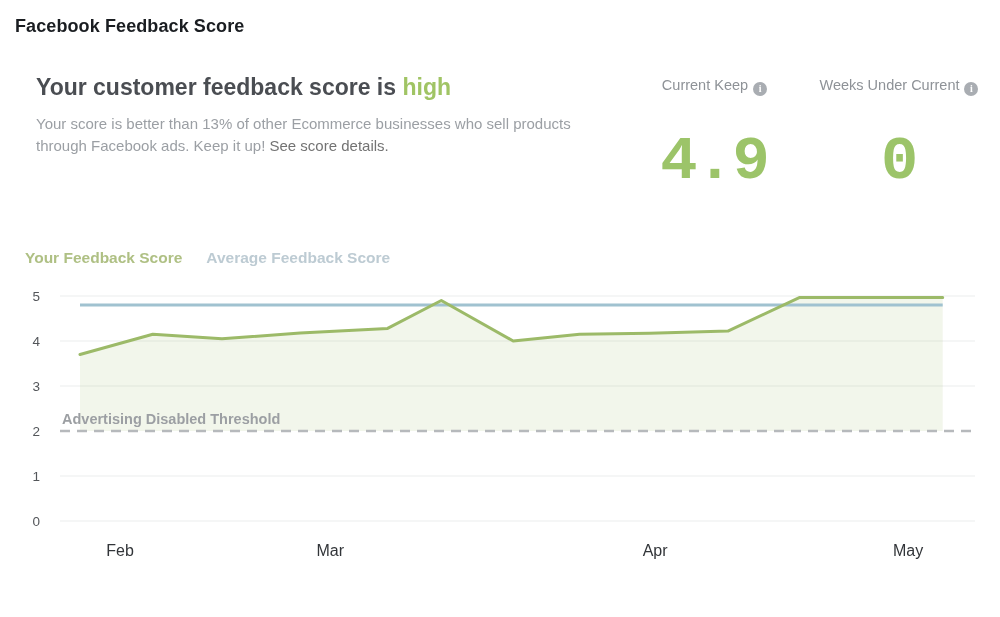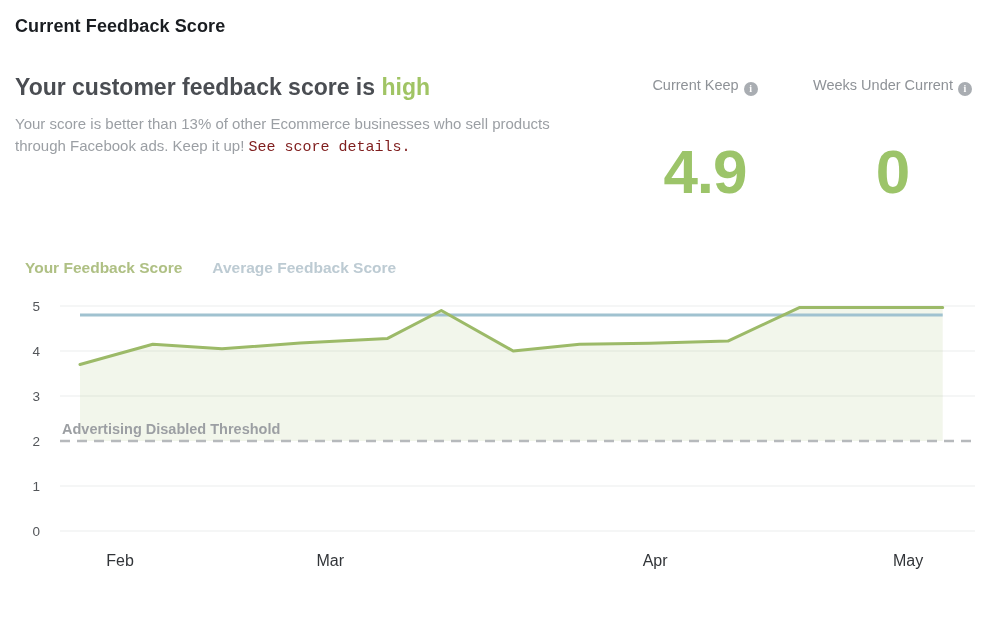--- a/index.html
+++ b/index.html
@@ -11,68 +11,68 @@
   }
   .page { padding: 0 15px; }
 
   .page-title {
     margin-top: 16px;
     font-size: 18px; font-weight: 700; color: #1a1d21;
     letter-spacing: 0.1px;
   }
 
   .hero { display: flex; align-items: flex-start; margin-top: 36px; }
-  .hero-text { width: 585px; }
+  .hero-text { width: 585px; margin-left: 21px; }
   .hero-heading { font-size: 23px; font-weight: 700; color: #4a4d52; line-height: 28px; }
   .hero-heading .highlight { color: #a0c464; }
   .hero-desc {
     margin-top: 12px; font-size: 15px; line-height: 22px; color: #9b9fa4;
     width: 556px;
   }
-  .hero-desc a { color: #7f1d1d; text-decoration: none; cursor: pointer; font-family: Liberation Mono, monospace; }
+  .hero-desc a { color: #737373; text-decoration: none; cursor: pointer; }
 
   .stat { text-align: center; padding-top: 2px; }
   .stat-current { width: 170px; margin-left: 20px; }
   .stat-weeks  { width: 175px; margin-left: 15px; }
   .stat-label {
     font-size: 14.5px; color: #8e9297; line-height: 20px;
     height: 56px;
   }
   .info-icon {
     display: inline-block; width: 14px; height: 14px; border-radius: 50%;
     background: #a9adb2; color: #ffffff; font-size: 10px; font-weight: 700;
     font-family: "Liberation Serif", serif;
     line-height: 14px; text-align: center; vertical-align: -2px; margin-left: 5px;
     cursor: pointer;
   }
   .stat-value {
-    margin-top: 10px;
     font-size: 62px; font-weight: 700; color: #9cc469; line-height: 1;
     letter-spacing: -1px;
+    font-family: Liberation Mono, monospace;
   }
 
-  .legend { margin-top: 56px; padding-left: 10px; display: flex; gap: 30px; }
+  .legend { margin-top: 56px; padding-left: 10px; display: flex; gap: 24px; }
   .legend-item { font-size: 15.5px; font-weight: 700; cursor: pointer; }
   .legend-your { color: #afc084; }
   .legend-avg { color: #bdcbd3; text-align: center; }
 
   .chart-wrap { margin: 11px -15px 0; }
   svg text { font-family: "Liberation Sans", "DejaVu Sans", sans-serif; }
   .gridline { stroke: #ebedee; stroke-width: 1.2; }
   .threshold-line { stroke: #b6b9bc; stroke-width: 2.4; stroke-dasharray: 10 7; }
   .ytick { font-size: 13.5px; fill: #53565a; text-anchor: end; }
   .xtick { font-size: 16px; fill: #323539; text-anchor: middle; }
   .threshold-label { font-size: 14.5px; font-weight: 700; fill: #9c9fa3; }
 </style>
 </head>
 <body>
 
 <div class="page">
 
-  <h1 class="page-title">Current Feedback Score</h1>
+  <h1 class="page-title">Facebook Feedback Score</h1>
 
   <div class="hero">
     <div class="hero-text">
       <h2 class="hero-heading"><span>Your customer feedback score is</span>
         <span class="highlight">high</span></h2>
       <p class="hero-desc"><span>Your score is better than 13% of other Ecommerce businesses who sell products through Facebook ads. Keep it up!</span>
         <a>See score details.</a></p>
     </div>
 
     <div class="stat stat-current">

